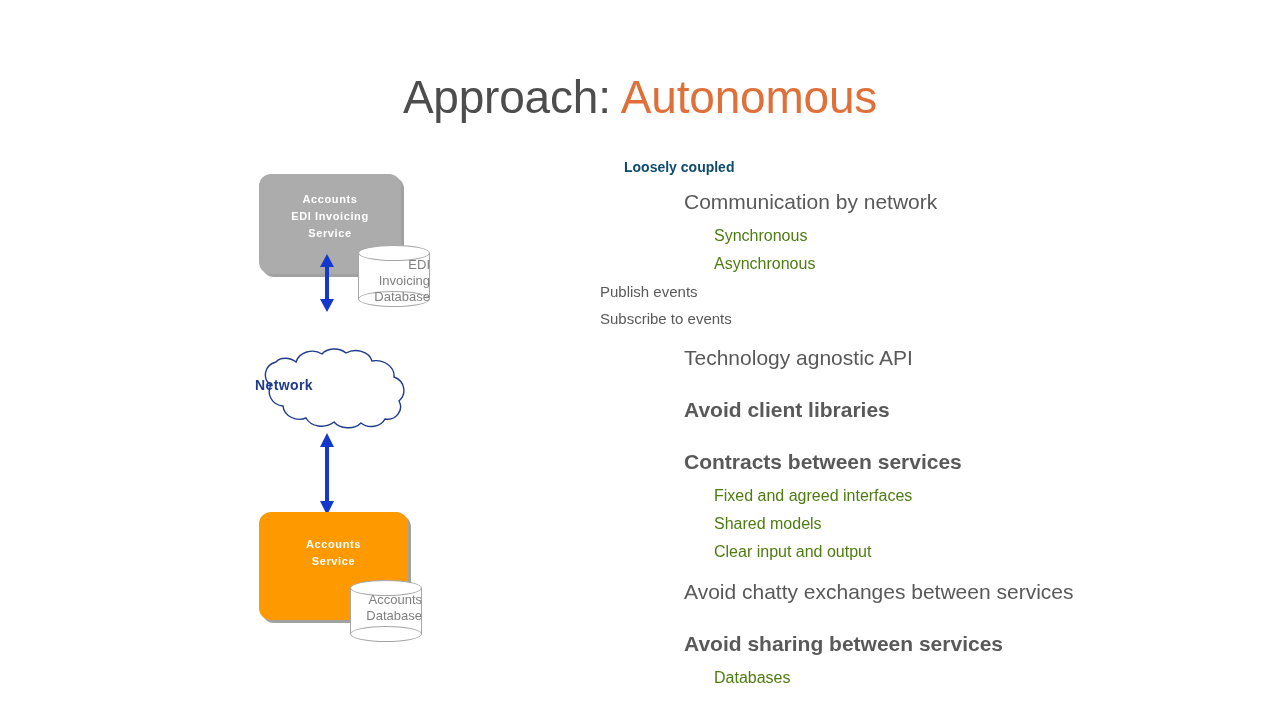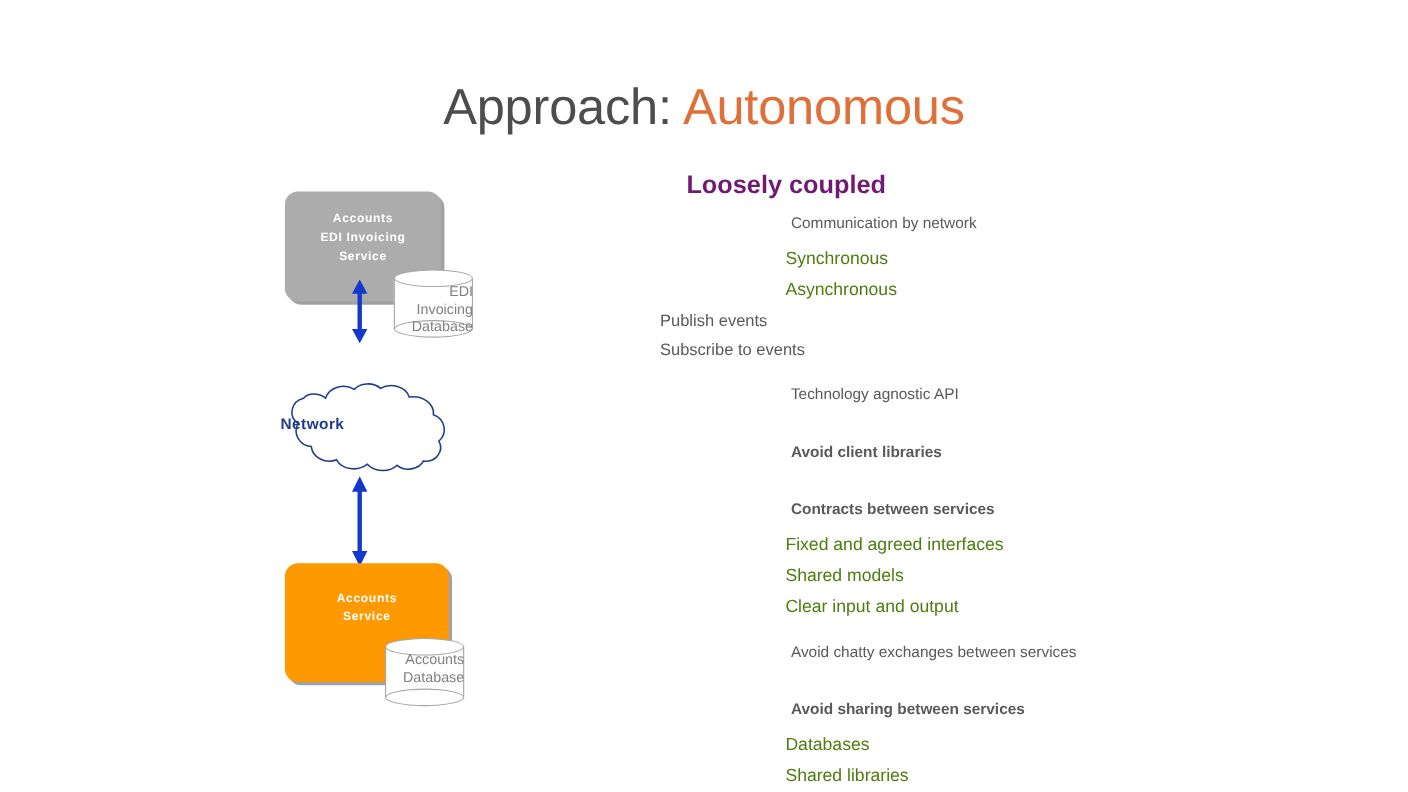--- a/index.html
+++ b/index.html
@@ -150,31 +150,31 @@
 
   
   .bullets {
     position: absolute;
     left: 600px;
     top: 152px;
     width: 660px;
   }
   .b { white-space: nowrap; }
   .lvl1 {
-    font-size: 23px;
+    font-size: 14px;
     line-height: 30px;
     font-weight: bold;
-    color: #701a75;
+    color: #0c4a6e;
     margin-left: 24px;
   }
   .lvl2 {
-    font-size: 14px;
+    font-size: 21px;
     line-height: 40px;
     color: #595959;
-    margin-left: 119px;
+    margin-left: 84px;
   }
   .lvl3 {
     font-size: 16px;
     line-height: 28px;
     color: #4d7c0f;
     margin-left: 114px;
   }
   .lvl4 {
     font-size: 15px;
     line-height: 27px;
@@ -254,14 +254,13 @@
     <div class="b lvl4">Subscribe to events</div>
     <div class="b lvl2 sp-top-s">Technology agnostic API</div>
     <div class="b lvl2 sp-top">Avoid client libraries</div>
     <div class="b lvl2 sp-top">Contracts between services</div>
     <div class="b lvl3">Fixed and agreed interfaces</div>
     <div class="b lvl3">Shared models</div>
     <div class="b lvl3">Clear input and output</div>
     <div class="b lvl2 sp-top-s">Avoid chatty exchanges between services</div>
     <div class="b lvl2 sp-top">Avoid sharing between services</div>
     <div class="b lvl3">Databases</div>
-    <div class="b lvl3">Shared libraries</div>
   </div>
 
 </body></html>

